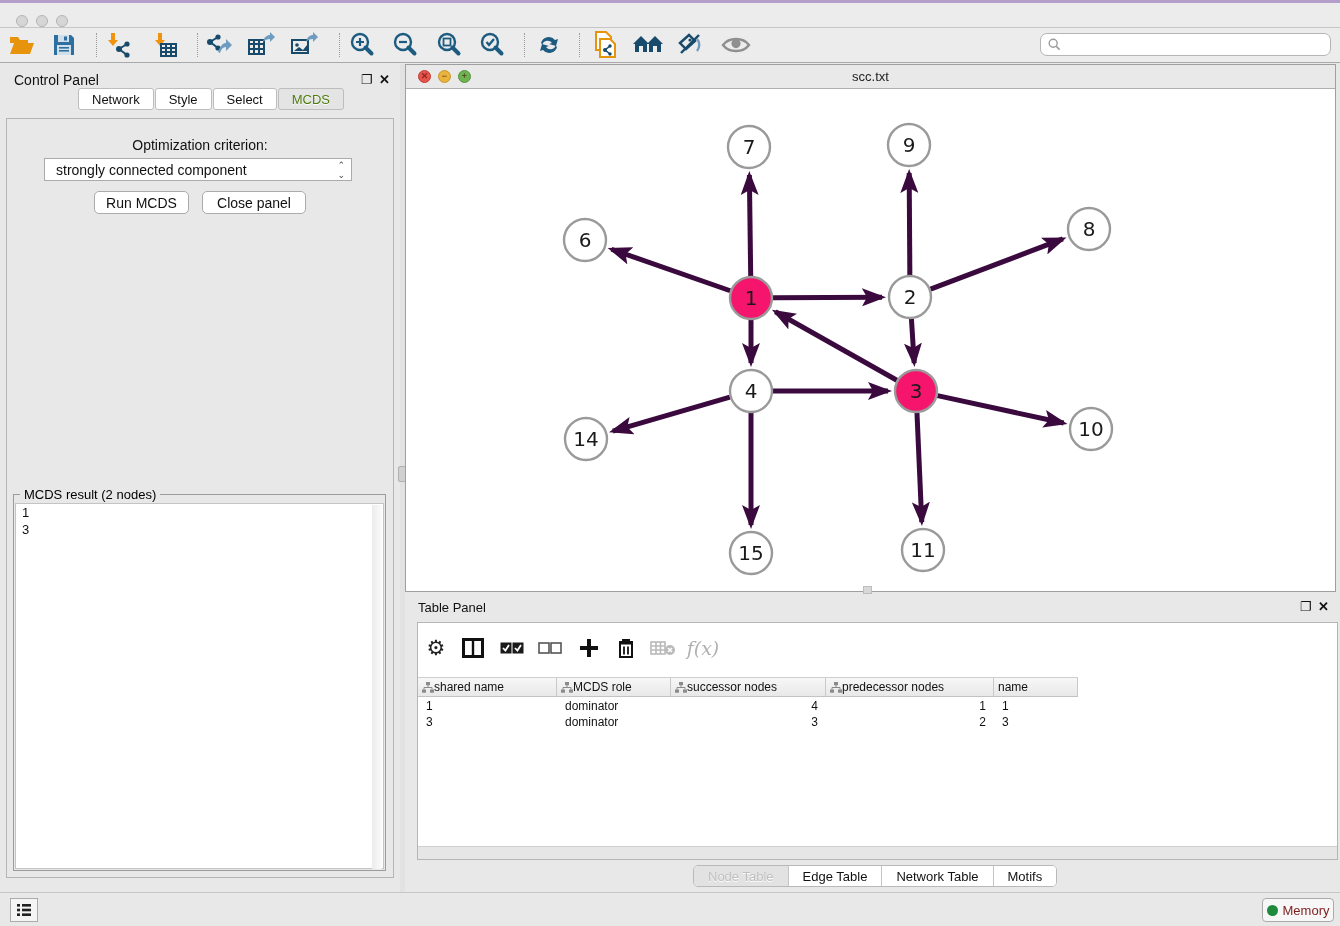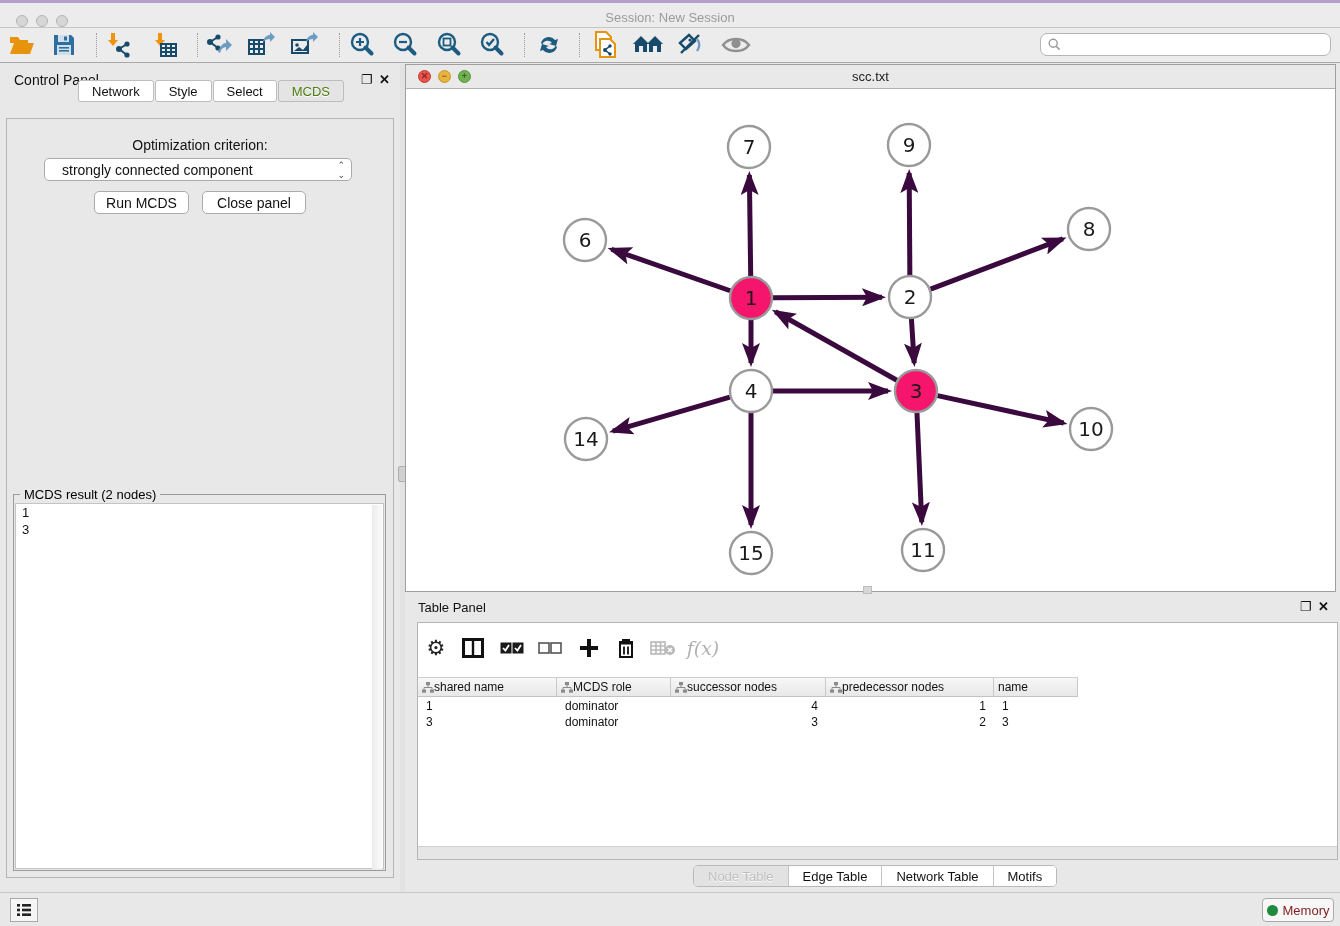--- a/index.html
+++ b/index.html
@@ -22,29 +22,29 @@
     align-items:center; justify-content:center; }
   .tbdiv { position:absolute; top:5px; height:24px; width:0;
     border-left:1px dotted #9a9a9a; }
   #search-wrap { left:1040px; top:5px; width:291px; height:23px; background:#fff;
     border:1px solid #b5b5b5; border-radius:7px; display:flex; align-items:center; padding-left:7px; }
   #search-input { border:none; outline:none; flex:1; font-size:13px; background:transparent; padding-left:5px;}
 
   
   #cp-header-title { left:14px; top:72px; font-size:14px; color:#111; }
   .panel-winbtn { position:absolute; font-size:13px; color:#111; cursor:default; line-height:13px;}
-  #cp-tabs { left:78px; top:80px; height:36px; display:flex; }
+  #cp-tabs { left:78px; top:88px; height:36px; display:flex; }
   .cp-tab { height:22px; padding:0 13px; background:#fff; border:1px solid #bdbdbd;
     margin-right:1px; font-size:13px; display:flex; align-items:center; border-radius:3px; color:#111;}
   .cp-tab.etched { background:#e4e4e4; color:#4d7c0f; text-shadow:0 1px 0 rgba(255,255,255,.95); }
   #cp-body { left:6px; top:118px; width:388px; height:760px; border:1px solid #b5b5b5; background:#e8e8e8; }
   #opt-label { left:0; top:137px; width:400px; text-align:center; font-size:14px; color:#111; }
   #opt-select { left:44px; top:158px; width:308px; height:23px; background:#fff;
-    border:1px solid #ababab; border-radius:5px; display:flex; align-items:center;
-    font-size:14px; padding-left:17px; color:#111; }
+    border:1px solid #ababab; border-radius:0; display:flex; align-items:center;
+    font-size:14px; padding-left:11px; color:#111; }
   #opt-chevrons { position:absolute; right:6px; top:1px; display:flex; flex-direction:column;
     font-size:9px; line-height:10px; color:#444; text-align:center;}
   .pbtn { position:absolute; top:191px; height:23px; background:#fff; border:1px solid #ababab;
     border-radius:5px; font-size:14px; color:#111; display:flex; align-items:center; justify-content:center; }
   #btn-run { left:94px; width:95px; }
   #btn-close { left:202px; width:104px; }
   #result-group { left:13px; top:494px; width:373px; height:377px; border:1px solid #9c9c9c; }
   #result-title { left:20px; top:487px; background:#e8e8e8; padding:0 4px; font-size:13px; color:#000000; }
   #result-box { left:15px; top:503px; width:369px; height:366px; background:#fff; border:1px solid #c4c4c4; }
   .result-line { font-size:13px; color:#111; padding-left:6px; line-height:17px; }
@@ -92,21 +92,20 @@
   svg.icon { display:block; }
 </style>
 </head>
 <body>
 
 <div id="purple-strip" class="abs"></div>
 <div id="titlebar" class="abs">
   <div id="main-lights" class="abs">
     <span class="tl-circle"></span><span class="tl-circle"></span><span class="tl-circle"></span>
   </div>
-  <div id="app-title" class="abs">Session: New Session</div>
 </div>
 
 <div id="toolbar" class="abs">
   <div class="tbicon" style="left:4px">
     <svg class="icon" width="26" height="22" viewBox="0 0 26 22">
         <path d="M1 3 h8 l2 3 h8 v3 h-18 z" fill="#e8930c"></path>
         <path d="M1 20 L5 9 h20 l-4 11 z" fill="#e8930c"></path>
       </svg>
   </div>
   <div class="tbicon" style="left:46px">

